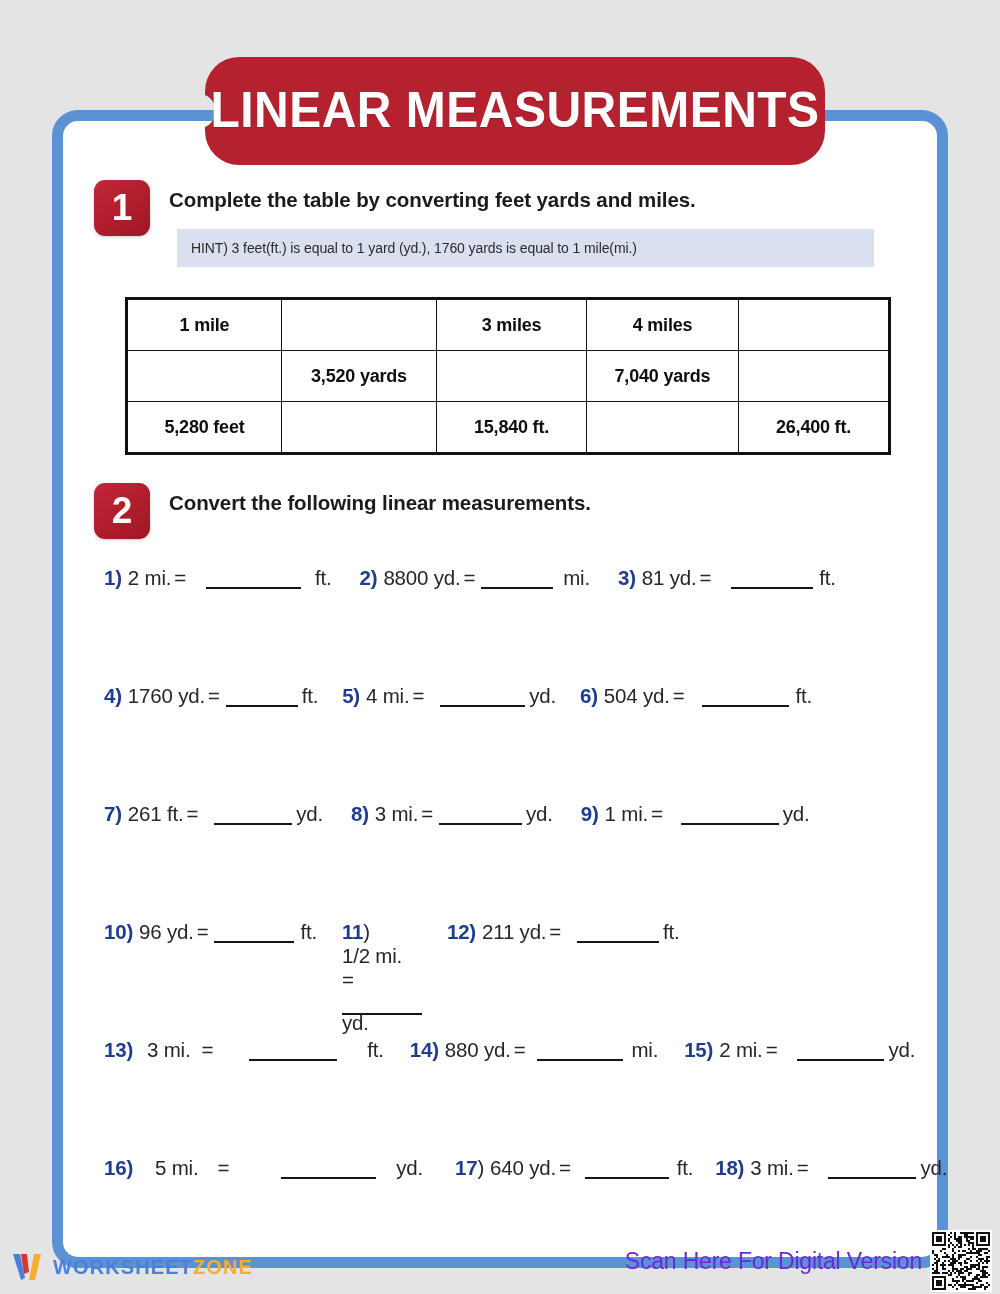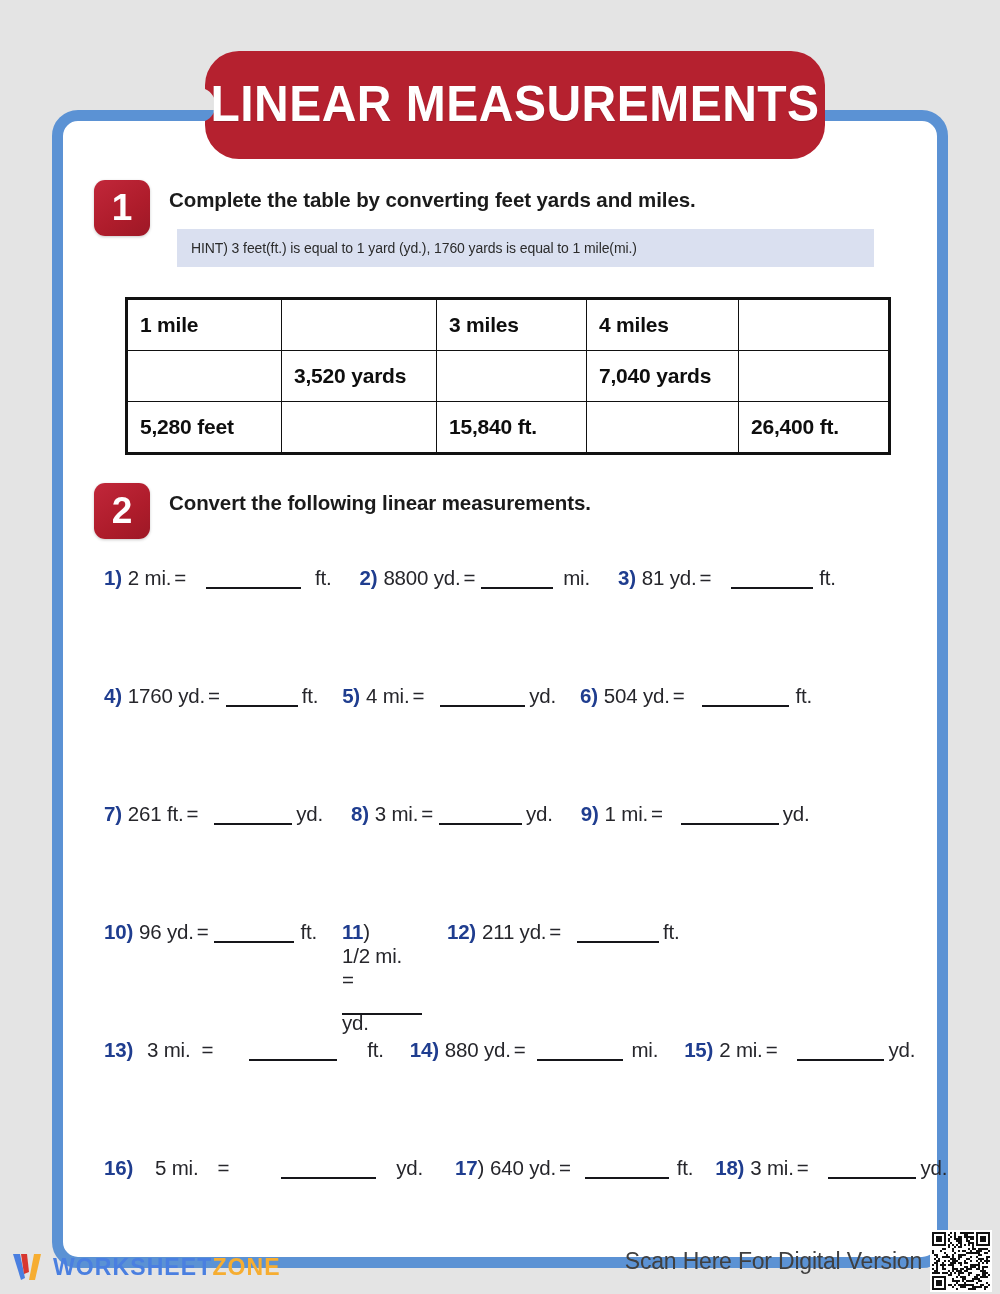--- a/index.html
+++ b/index.html
@@ -26,21 +26,21 @@
     border: 11px solid #5b92d4;
     border-radius: 26px;
     background: #ffffff;
     box-sizing: border-box;
   }
 
   
   #title-banner {
     position: absolute;
     left: 205px;
-    top: 51px;
+    top: 57px;
     width: 620px;
     height: 108px;
     z-index: 6;
   }
   #title-banner .ribbon {
     position: absolute;
     inset: 0;
   }
   #title-text {
     position: absolute;
@@ -116,23 +116,23 @@
     left: 125px;
     top: 297px;
     width: 763px;
     border-collapse: collapse;
     table-layout: fixed;
     border: 3px solid #111;
   }
   #conv-table td {
     border: 1.6px solid #111;
     height: 50px;
-    text-align: left;
+    text-align: center;
     vertical-align: middle;
-    font-size: 21px;
+    font-size: 18px;
     font-weight: bold;
     color: #0e0e0e;
     letter-spacing: -0.2px;
     padding: 0 12px;
     overflow: hidden;
     white-space: nowrap;
   }
   #conv-table col.c1 { width: 155px; }
   #conv-table col.c2 { width: 155px; }
   #conv-table col.c3 { width: 150px; }
@@ -189,38 +189,38 @@
     align-items: center;
     z-index: 8;
   }
   #logo-mark {
     width: 34px;
     height: 30px;
     margin-right: 9px;
     flex: 0 0 auto;
   }
   #logo-text {
-    font-size: 23px;
+    font-size: 20px;
     font-weight: bold;
     letter-spacing: 1.1px;
   }
   #logo-text .w-part { color: #4a7fe0; }
   #logo-text .z-part { color: #f6ad31; }
 
   #scan-wrap {
     position: absolute;
     right: 8px;
     top: 1230px;
     display: flex;
     align-items: center;
     z-index: 8;
   }
   #scan-text {
     font-size: 23px;
-    color: #404040;
+    color: #6d28d9;
     margin-right: 8px;
     letter-spacing: -0.2px;
     white-space: nowrap;
     text-align: right;
   }
   #qr-code {
     width: 62px;
     height: 62px;
     background: #fff;
     padding: 2px;

